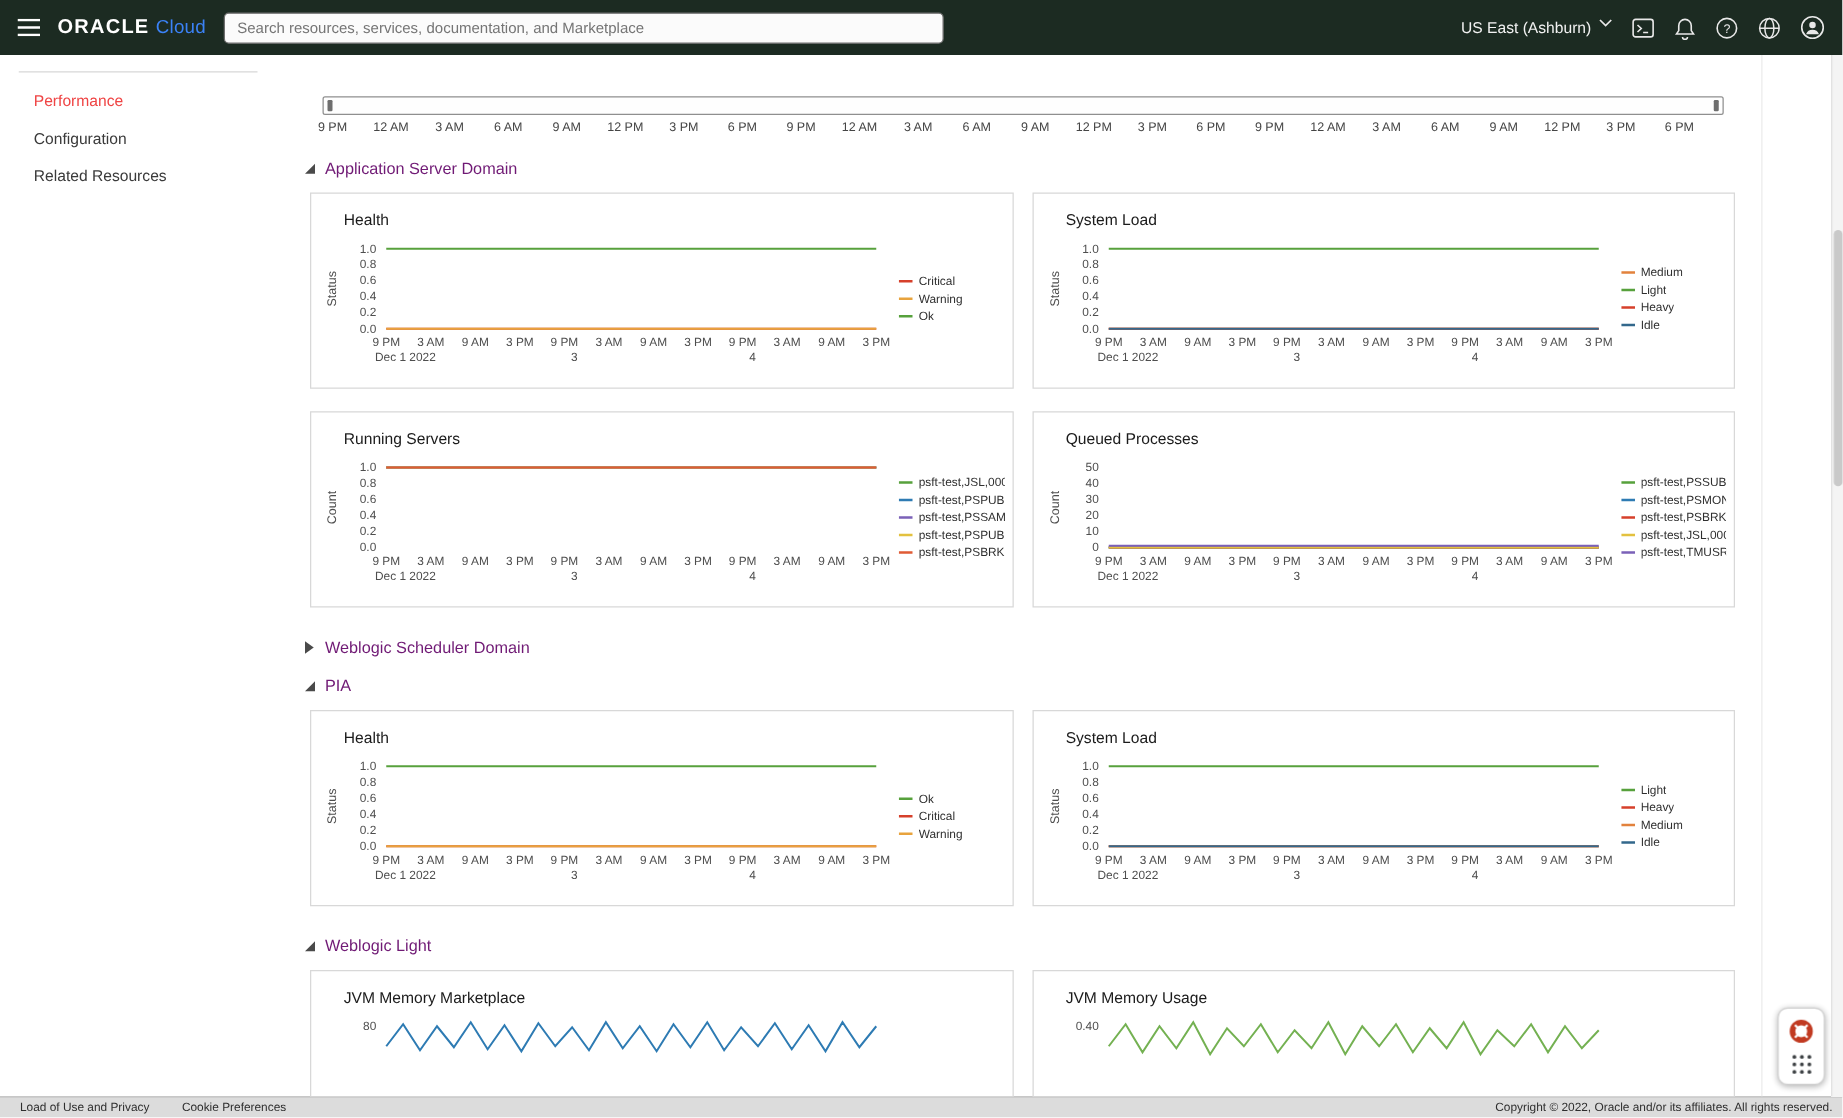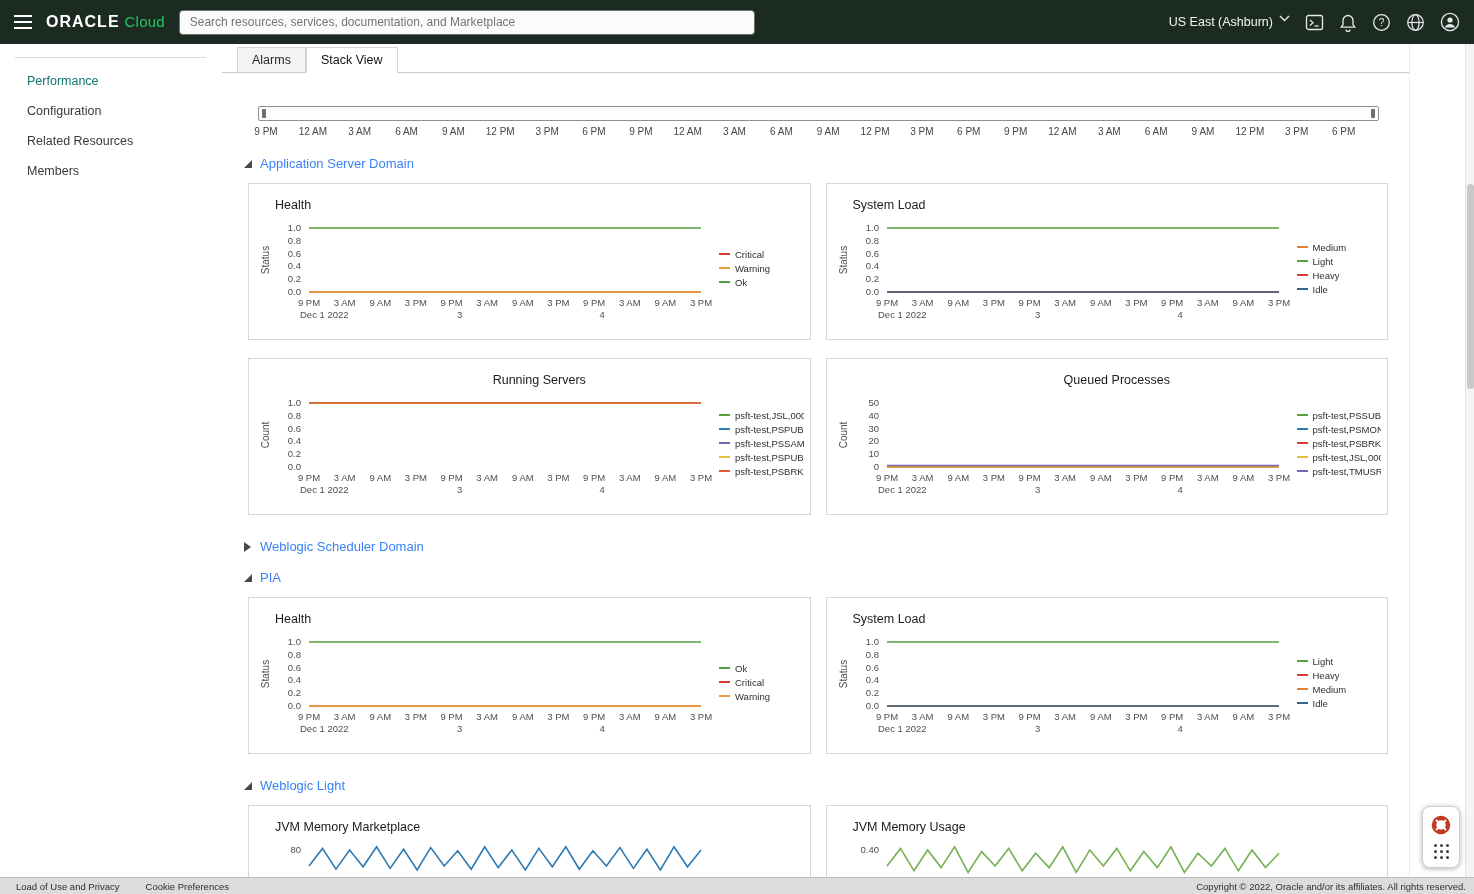--- a/index.html
+++ b/index.html
@@ -4,52 +4,52 @@
 <style>
   * { box-sizing: border-box; }
   body {
     width: 1474px; height: 894px; margin: 0; overflow: hidden;
     font-family: "Liberation Sans", sans-serif; background: #ffffff;
   }
   
   .topbar { height: 44px; background: #1c2b22; display: flex; align-items: center; padding-right: 14px; }
   .menu-btn { width: 46px; height: 44px; display: flex; align-items: center; justify-content: center; background: none; border: none; cursor: pointer; }
   .brand { color: #fff; font-size: 16px; font-weight: bold; letter-spacing: 1px; white-space: nowrap; }
-  .brand-suffix { font-weight: 400; color: #22c55e; letter-spacing: .2px; margin-left: 5px; font-size: 15px; }
+  .brand-suffix { font-weight: 400; color: #3b82f6; letter-spacing: .2px; margin-left: 5px; font-size: 15px; }
   .search { margin-left: 14px; width: 576px; height: 25px; background: #fbfbfb; border: 1px solid #6f6f6f; border-radius: 4px; font-size: 12px; padding: 0 10px; color: #333; font-family: "Liberation Sans", sans-serif; }
   .search::placeholder { color: #757575; }
   .top-right { margin-left: auto; display: flex; align-items: center; gap: 15px; }
   .region { display: flex; gap: 6px; color: #f2f2f2; font-size: 12.5px; cursor: pointer; white-space: nowrap; }
   .icon-btn { background: none; border: none; padding: 0; cursor: pointer; display: flex; align-items: center; }
   
   .content-row { display: flex; height: 833px; background: #fff; }
   .sidebar { width: 222px; flex: none; }
   .side-divider { border-top: 1px solid #d8d8d8; margin: 13px 16px 8px 15px; }
   .side-item { margin-left: 15px; padding: 8px 12px; font-size: 12.5px; color: #3a3a3a; cursor: pointer; }
-  .side-item.active { color: #0f766e; }
+  .side-item.active { color: #ef4444; }
   .main { width: 1188px; flex: none; border-right: 1px solid #ececec; display: flex; flex-direction: column; overflow: hidden; }
   
   .tabbar { margin-top: 3px; padding-left: 15px; border-bottom: 1px solid #c9c9c9; display: flex; }
   .tab { padding: 5px 14px; font-size: 12.5px; color: #2b2b2b; border: 1px solid #d4d4d4; border-bottom: 1px solid #c9c9c9; margin-bottom: -1px; background: #f3f3f3; cursor: pointer; }
   .tab.active { background: #fff; border-bottom-color: #fff; color: #111; }
   .panel { flex: 1; overflow: hidden; position: relative; }
   
   .slider { position: relative; margin: 33px 30px 0 36px; height: 15px; border: 1px solid #8f8f8f; border-radius: 2px; background: #fefefe; cursor: pointer; }
   .handle { position: absolute; top: 2px; width: 4px; height: 9px; background: #6e6e6e; border-radius: 1px; cursor: ew-resize; }
   .handle.left { left: 3px; } .handle.right { right: 3px; }
   .tick-row { position: relative; margin: 5px 0 0 36px; height: 14px; width: 1122px; }
   .tl-tick { position: absolute; transform: translateX(-50%); font-size: 10px; color: #454545; white-space: nowrap; }
   
-  .sec-head { display: flex; align-items: center; gap: 8px; margin: 24px 0 0 22px; font-size: 13px; color: #3b82f6; cursor: pointer; }
+  .sec-head { display: flex; align-items: center; gap: 8px; margin: 24px 0 0 22px; font-size: 13px; color: #701a75; cursor: pointer; }
   .sec-head.first, .sec-head.tight { margin-top: 16px; }
   .tri-open { width: 0; height: 0; border-left: 8px solid transparent; border-bottom: 8px solid #4a4a4a; }
   .tri-closed { width: 0; height: 0; border-top: 5px solid transparent; border-bottom: 5px solid transparent; border-left: 7px solid #4a4a4a; margin-right: 1px; }
   
   .chart-grid { display: flex; gap: 15px; margin: 12px 21px 0 26px; }
-  .chart-grid.row2 { margin-top: 18px; text-align: center; }
+  .chart-grid.row2 { margin-top: 18px; }
   .card { flex: 1; height: 157px; background: #fff; border: 1px solid #d8d8d8; padding: 8px 6px 0 8px; overflow: hidden; }
   .card-title { margin: 6px 0 0 18px; font-size: 12.5px; color: #1b1b1b; }
   .card-body { display: flex; margin-top: 8px; }
   .plot { flex: none; width: 462px; height: 112px; }
   svg { font-family: "Liberation Sans", sans-serif; }
   .tick { font-size: 9.5px; fill: #4e4e4e; }
   .ax-label { font-size: 10px; fill: #4e4e4e; }
   .legend { flex: 1; min-width: 0; display: flex; flex-direction: column; justify-content: center; gap: 3px; margin-top: -16px; overflow: hidden; }
   .lg-item { display: flex; align-items: center; gap: 5px; }
   .lg-dash { width: 11px; border-top: 2px solid #000; flex: none; }
@@ -123,29 +123,24 @@
   </div>
 </header>
 
 <div class="content-row">
   <aside class="sidebar">
     <div class="side-divider"></div>
     <nav>
         <div class="side-item active">Performance</div>
         <div class="side-item">Configuration</div>
         <div class="side-item">Related Resources</div>
-        <div class="side-item">Members</div>
       </nav>
   </aside>
 
   <main class="main">
-    <div class="tabbar">
-      <div class="tab">Alarms</div>
-      <div class="tab active">Stack View</div>
-    </div>
 
     <div class="panel">
       <div class="slider">
         <span class="handle left"></span>
         <span class="handle right"></span>
       </div>
       <div class="tick-row">
           <span class="tl-tick" style="left: 8px;">9 PM</span>
           <span class="tl-tick" style="left: 54.85px;">12 AM</span>
           <span class="tl-tick" style="left: 101.7px;">3 AM</span>

